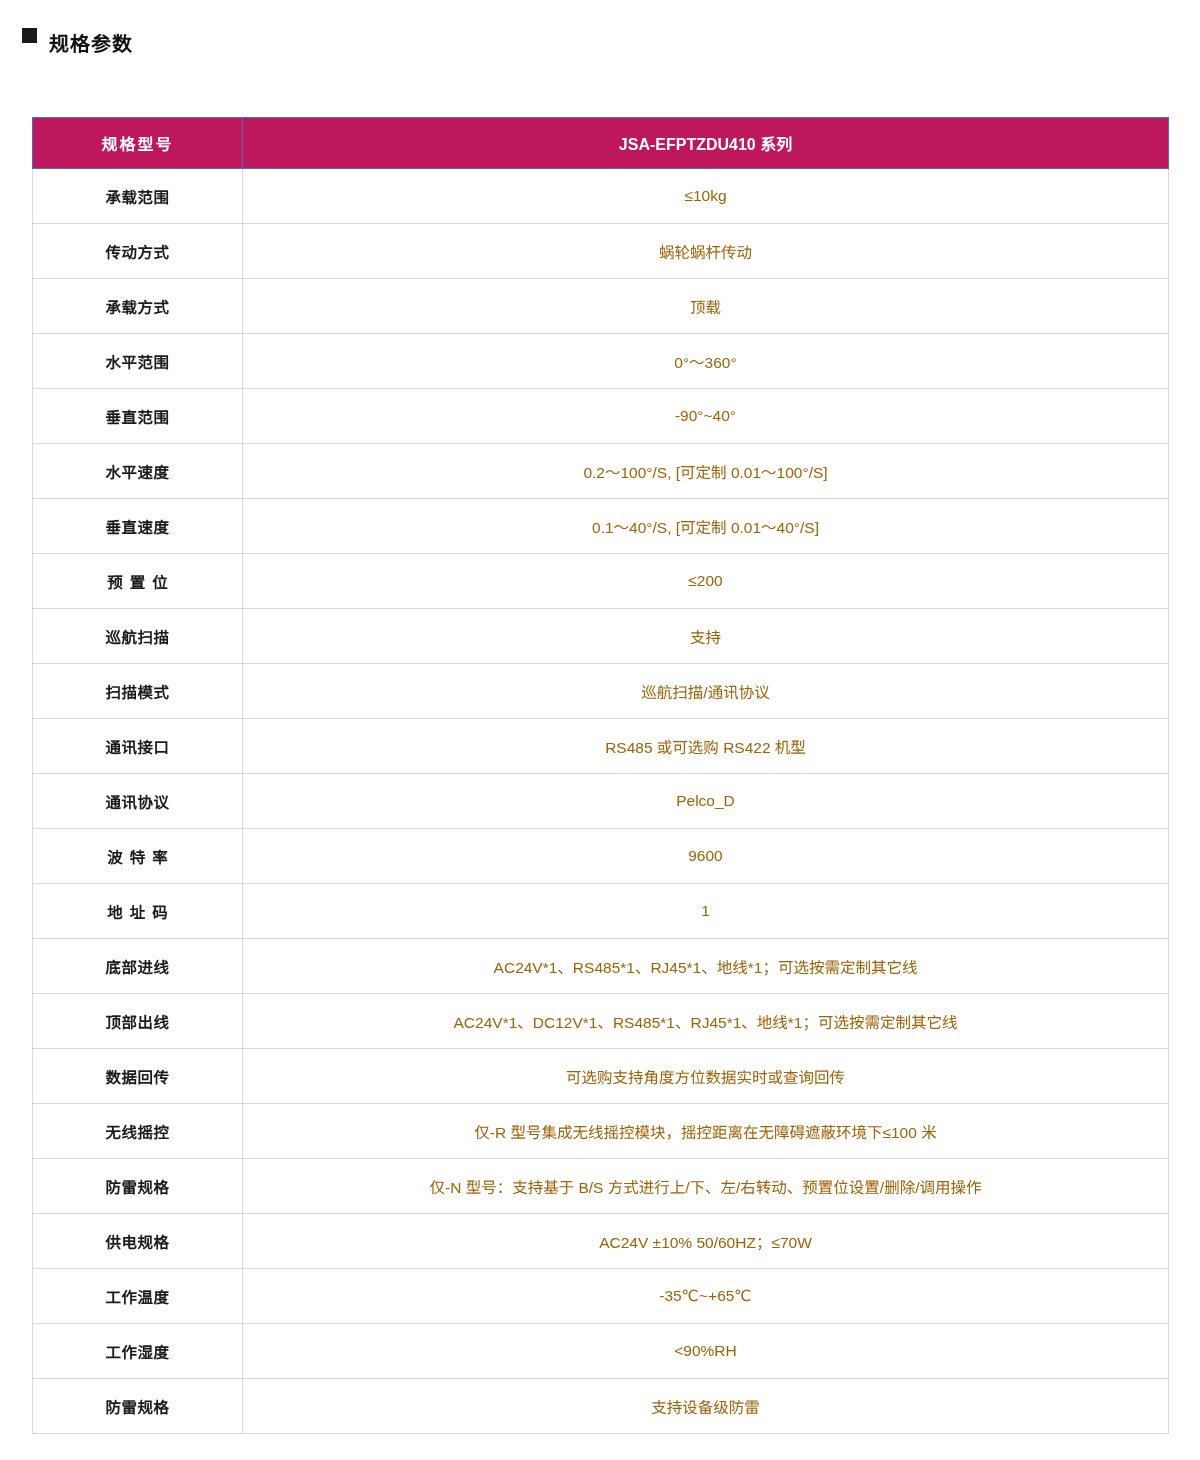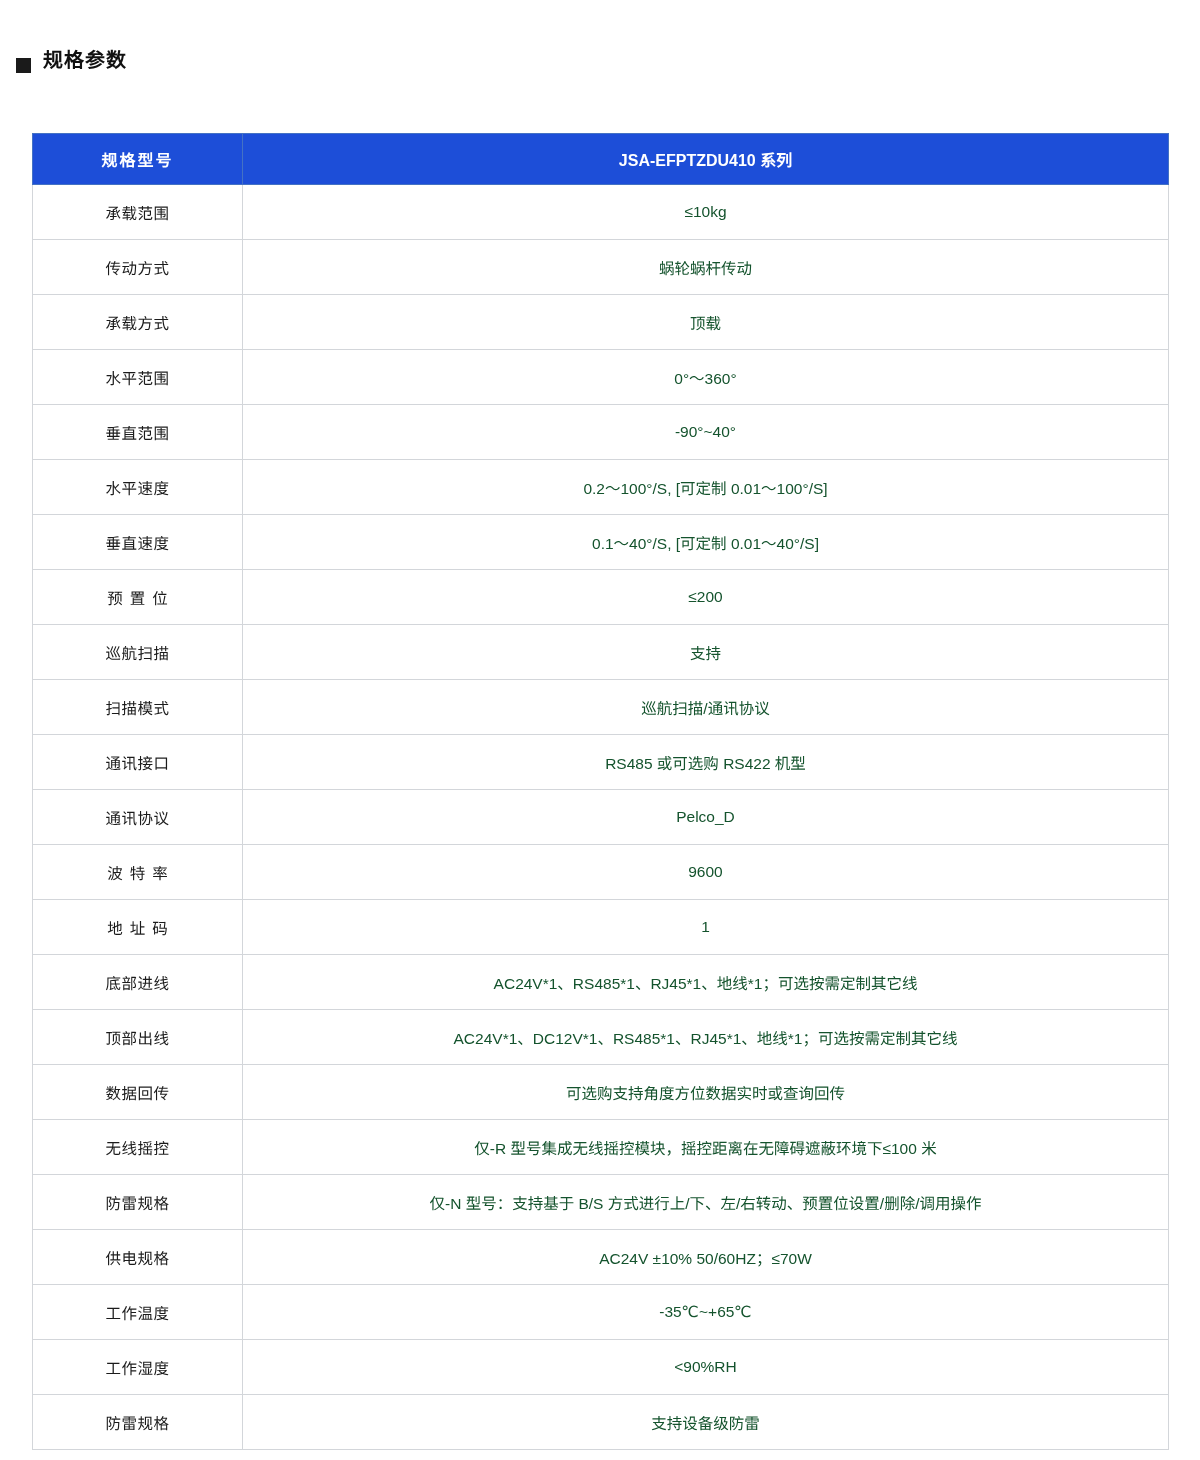--- a/index.html
+++ b/index.html
@@ -14,25 +14,24 @@
     color: #222;
     -webkit-font-smoothing: antialiased;
   }
   .page {
     width: 1200px;
     box-sizing: border-box;
     padding: 28px 0 0 0;
   }
   .section-title {
     display: flex;
-    align-items: flex-end;
+    align-items: flex-start;
     gap: 12px;
-    padding-left: 16px;
+    padding-left: 22px;
     margin-bottom: 60px;
-    margin-top: 16px;
   }
   .section-title .marker {
     width: 15px;
     height: 15px;
     background: #1a1a1a;
     display: inline-block;
     flex: 0 0 auto;
   }
   .section-title .title-text {
     font-size: 20px;
@@ -52,41 +51,41 @@
   table.spec col.c1 { width: 210px; }
   table.spec col.c2 { width: 926px; }
   table.spec th, table.spec td {
     border: 1px solid #d3d6da;
     height: 46px;
     padding: 4px 6px;
     text-align: center;
     vertical-align: middle;
   }
   table.spec thead th {
-    background: #1d4ed8;
+    background: #be185d;
     color: #ffffff;
     font-weight: bold;
     font-size: 16px;
     border-color: #4472c4;
     height: 42px;
   }
   table.spec thead th.head-label {
     letter-spacing: 2px;
   }
   table.spec tbody td.label {
-    font-weight: normal;
+    font-weight: bold;
     color: #1b1b1b;
     letter-spacing: 0.5px;
   }
   table.spec tbody td.label.spaced {
     letter-spacing: 7px;
     text-indent: 7px;
   }
   table.spec tbody td.value {
-    color: #14532d;
+    color: #a16207;
     font-weight: normal;
   }
 </style>
 </head>
 <body>
 
 <div class="page">
 
   <div class="section-title">
     <span class="marker"></span>

